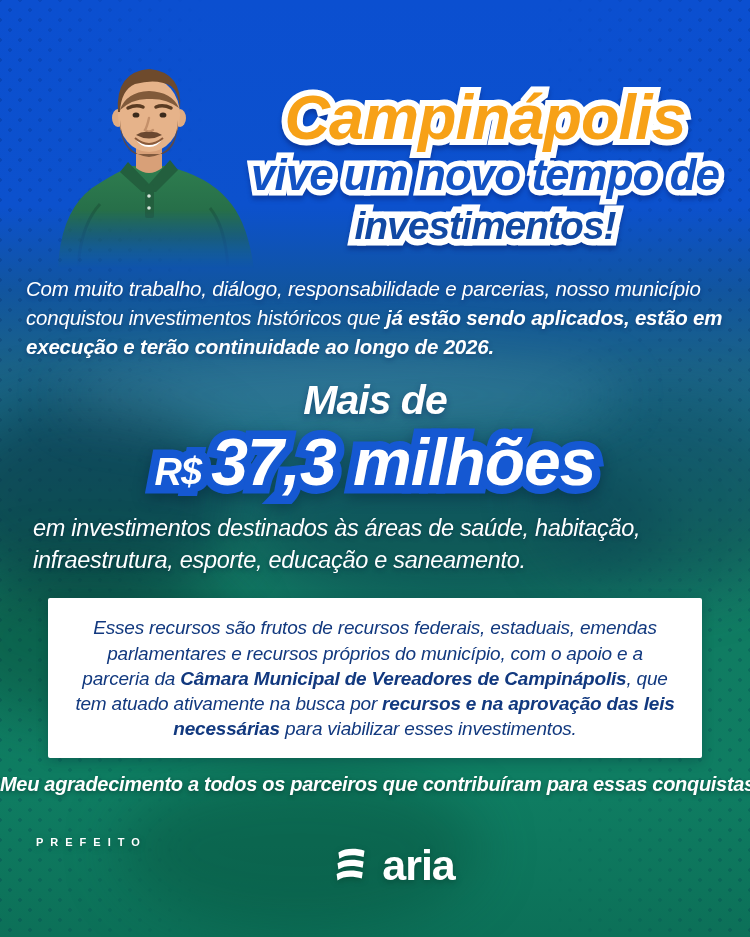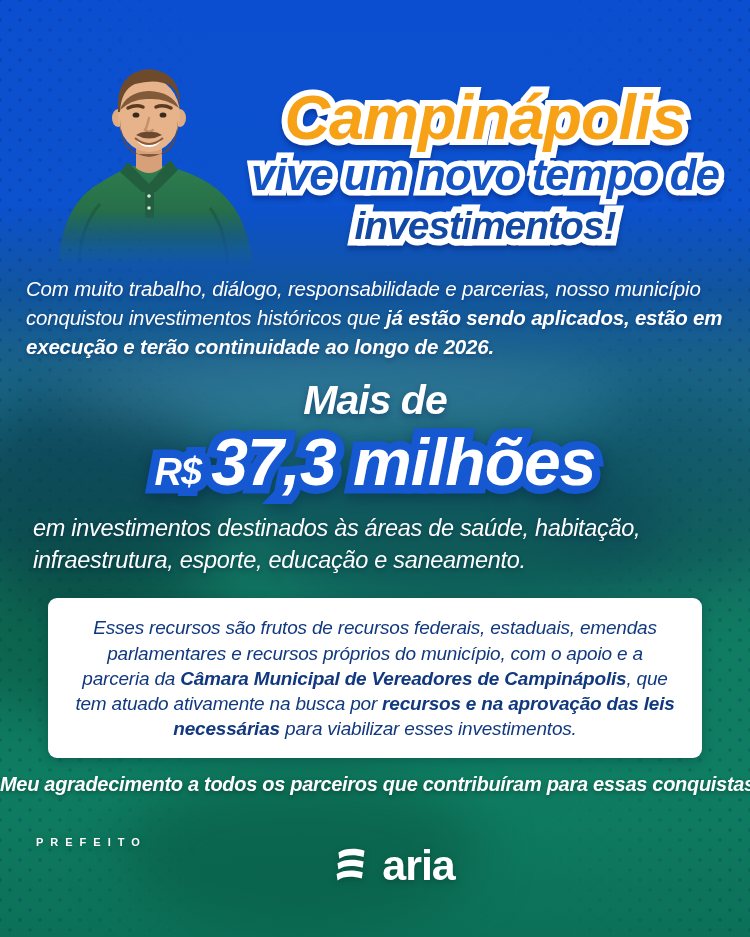--- a/index.html
+++ b/index.html
@@ -67,21 +67,21 @@
   .bignum .cur{font-size:38px; margin-right:10px;}
   
   .areas{
     position:relative; z-index:2; margin:14px auto 0; width:684px; text-align:left;
     color:#fff; font-style:italic; font-size:23.5px; line-height:1.38;
     text-shadow:0 2px 4px rgba(0,25,60,.4); letter-spacing:-.3px;
   }
   
   .whitebox{
     position:relative; z-index:2; width:600px; margin:22px auto 0; background:#fff;
-    border-radius:9px; padding:17px 27px; box-shadow:0 3px 12px rgba(0,25,45,.25);
+    border-radius:2px; padding:17px 27px; box-shadow:0 3px 12px rgba(0,25,45,.25);
   }
   .whitebox p{
     margin:0; text-align:center; color:#12397f; font-style:italic;
     font-size:19px; line-height:1.32; letter-spacing:-.2px;
   }
   .whitebox b{font-weight:bold;}
   
   .thanks{
     position:relative; z-index:2; margin:15px auto 0; text-align:center; white-space:nowrap;
     color:#fff; font-style:italic; font-weight:bold; font-size:20px;

